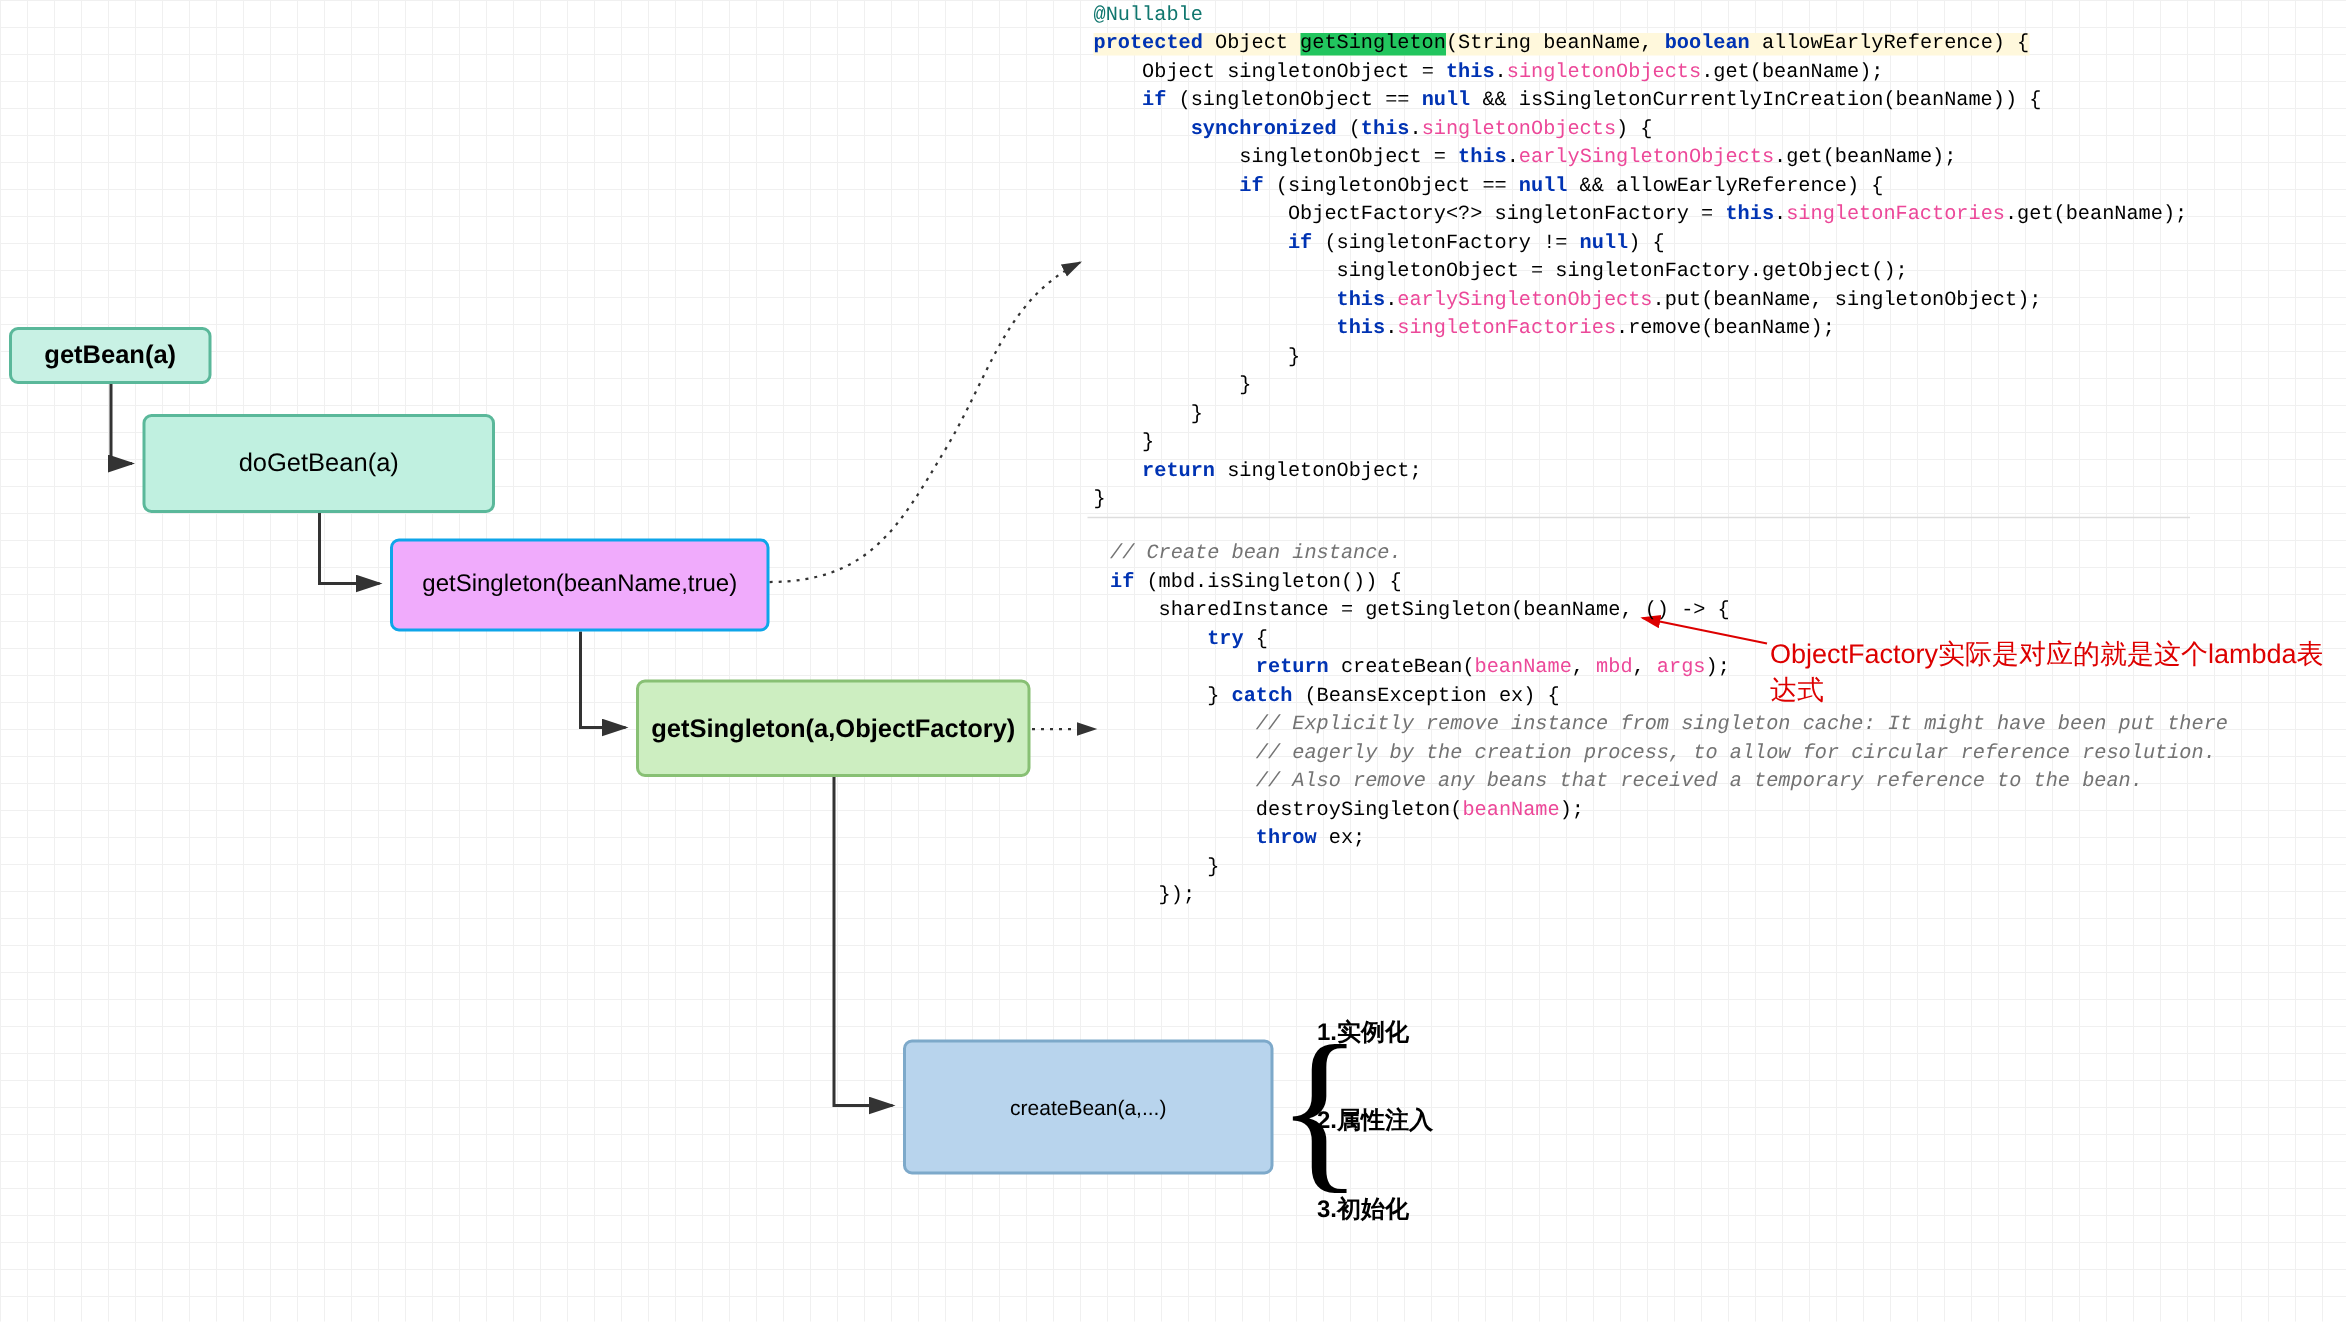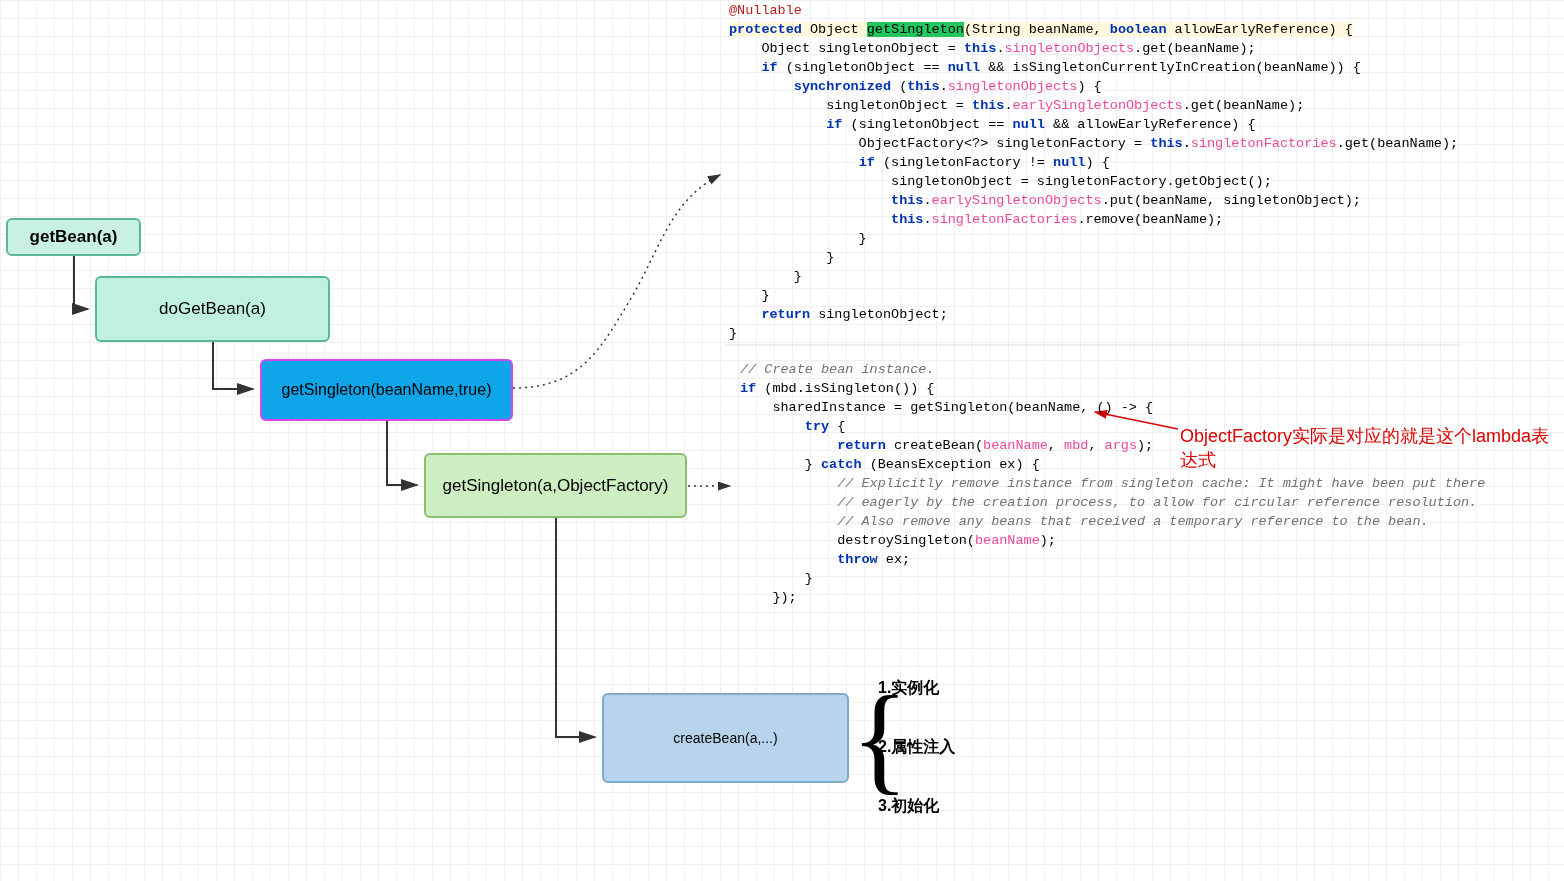--- a/index.html
+++ b/index.html
@@ -1,28 +1,28 @@
 <!DOCTYPE html>
 <html><head>
 <meta charset="utf-8">
 <style>
 *{margin:0;padding:0;box-sizing:border-box}
 body{width:1564px;height:881px;background:#fff;font-family:Arial,sans-serif;position:relative;overflow:hidden}
 .grid{position:absolute;inset:0;background-image:linear-gradient(#f0f0f0 1px,transparent 1px),linear-gradient(90deg,#f0f0f0 1px,transparent 1px);background-size:18px 18px;z-index:0}
 .node{position:absolute;display:flex;align-items:center;justify-content:center;text-align:center;border-radius:6px;font-size:17px;padding:0 14px;z-index:2}
 .n-teal{background:#c8f1e4;border:2px solid #5ab89a;font-weight:bold}
 .n-teal2{background:#c0f0e0;border:2px solid #5ab89a;font-weight:normal}
-.n-pink{background:#0ea5e9;border:2px solid #d946ef}
-.n-green{background:#cdeec1;border:2px solid #88c074;font-weight:normal}
+.n-pink{background:#f0abfc;border:2px solid #0ea5e9}
+.n-green{background:#cdeec1;border:2px solid #88c074;font-weight:bold}
 .n-blue{background:#b8d4ed;border:2px solid #7da9ca;font-size:14px}
 .steps{position:absolute;font-size:16px;font-weight:bold;z-index:2}
 .step-line{margin:38px 0}
 .code{position:absolute;font-family:'Courier New',monospace;font-size:13.5px;line-height:19px;white-space:pre;z-index:2}
 .code .kw{color:#0033b3;font-weight:bold}
-.code .ann{color:#b91c1c}
+.code .ann{color:#0f766e}
 .code .fld{color:#ec4899}
 .code .var{}
 .code .cmt{color:#737373;font-style:italic}
 .code .hl{background:#fff8dc}
 .code .sel{background:#22c55e}
 .ann-red{position:absolute;color:#d00;font-size:18px;z-index:3}
 svg.arrows{position:absolute;inset:0;width:1564px;height:881px;z-index:1;pointer-events:none}
 .bracket{position:absolute;font-size:120px;font-weight:100;z-index:2;font-family:serif}
 </style>
 </head>

